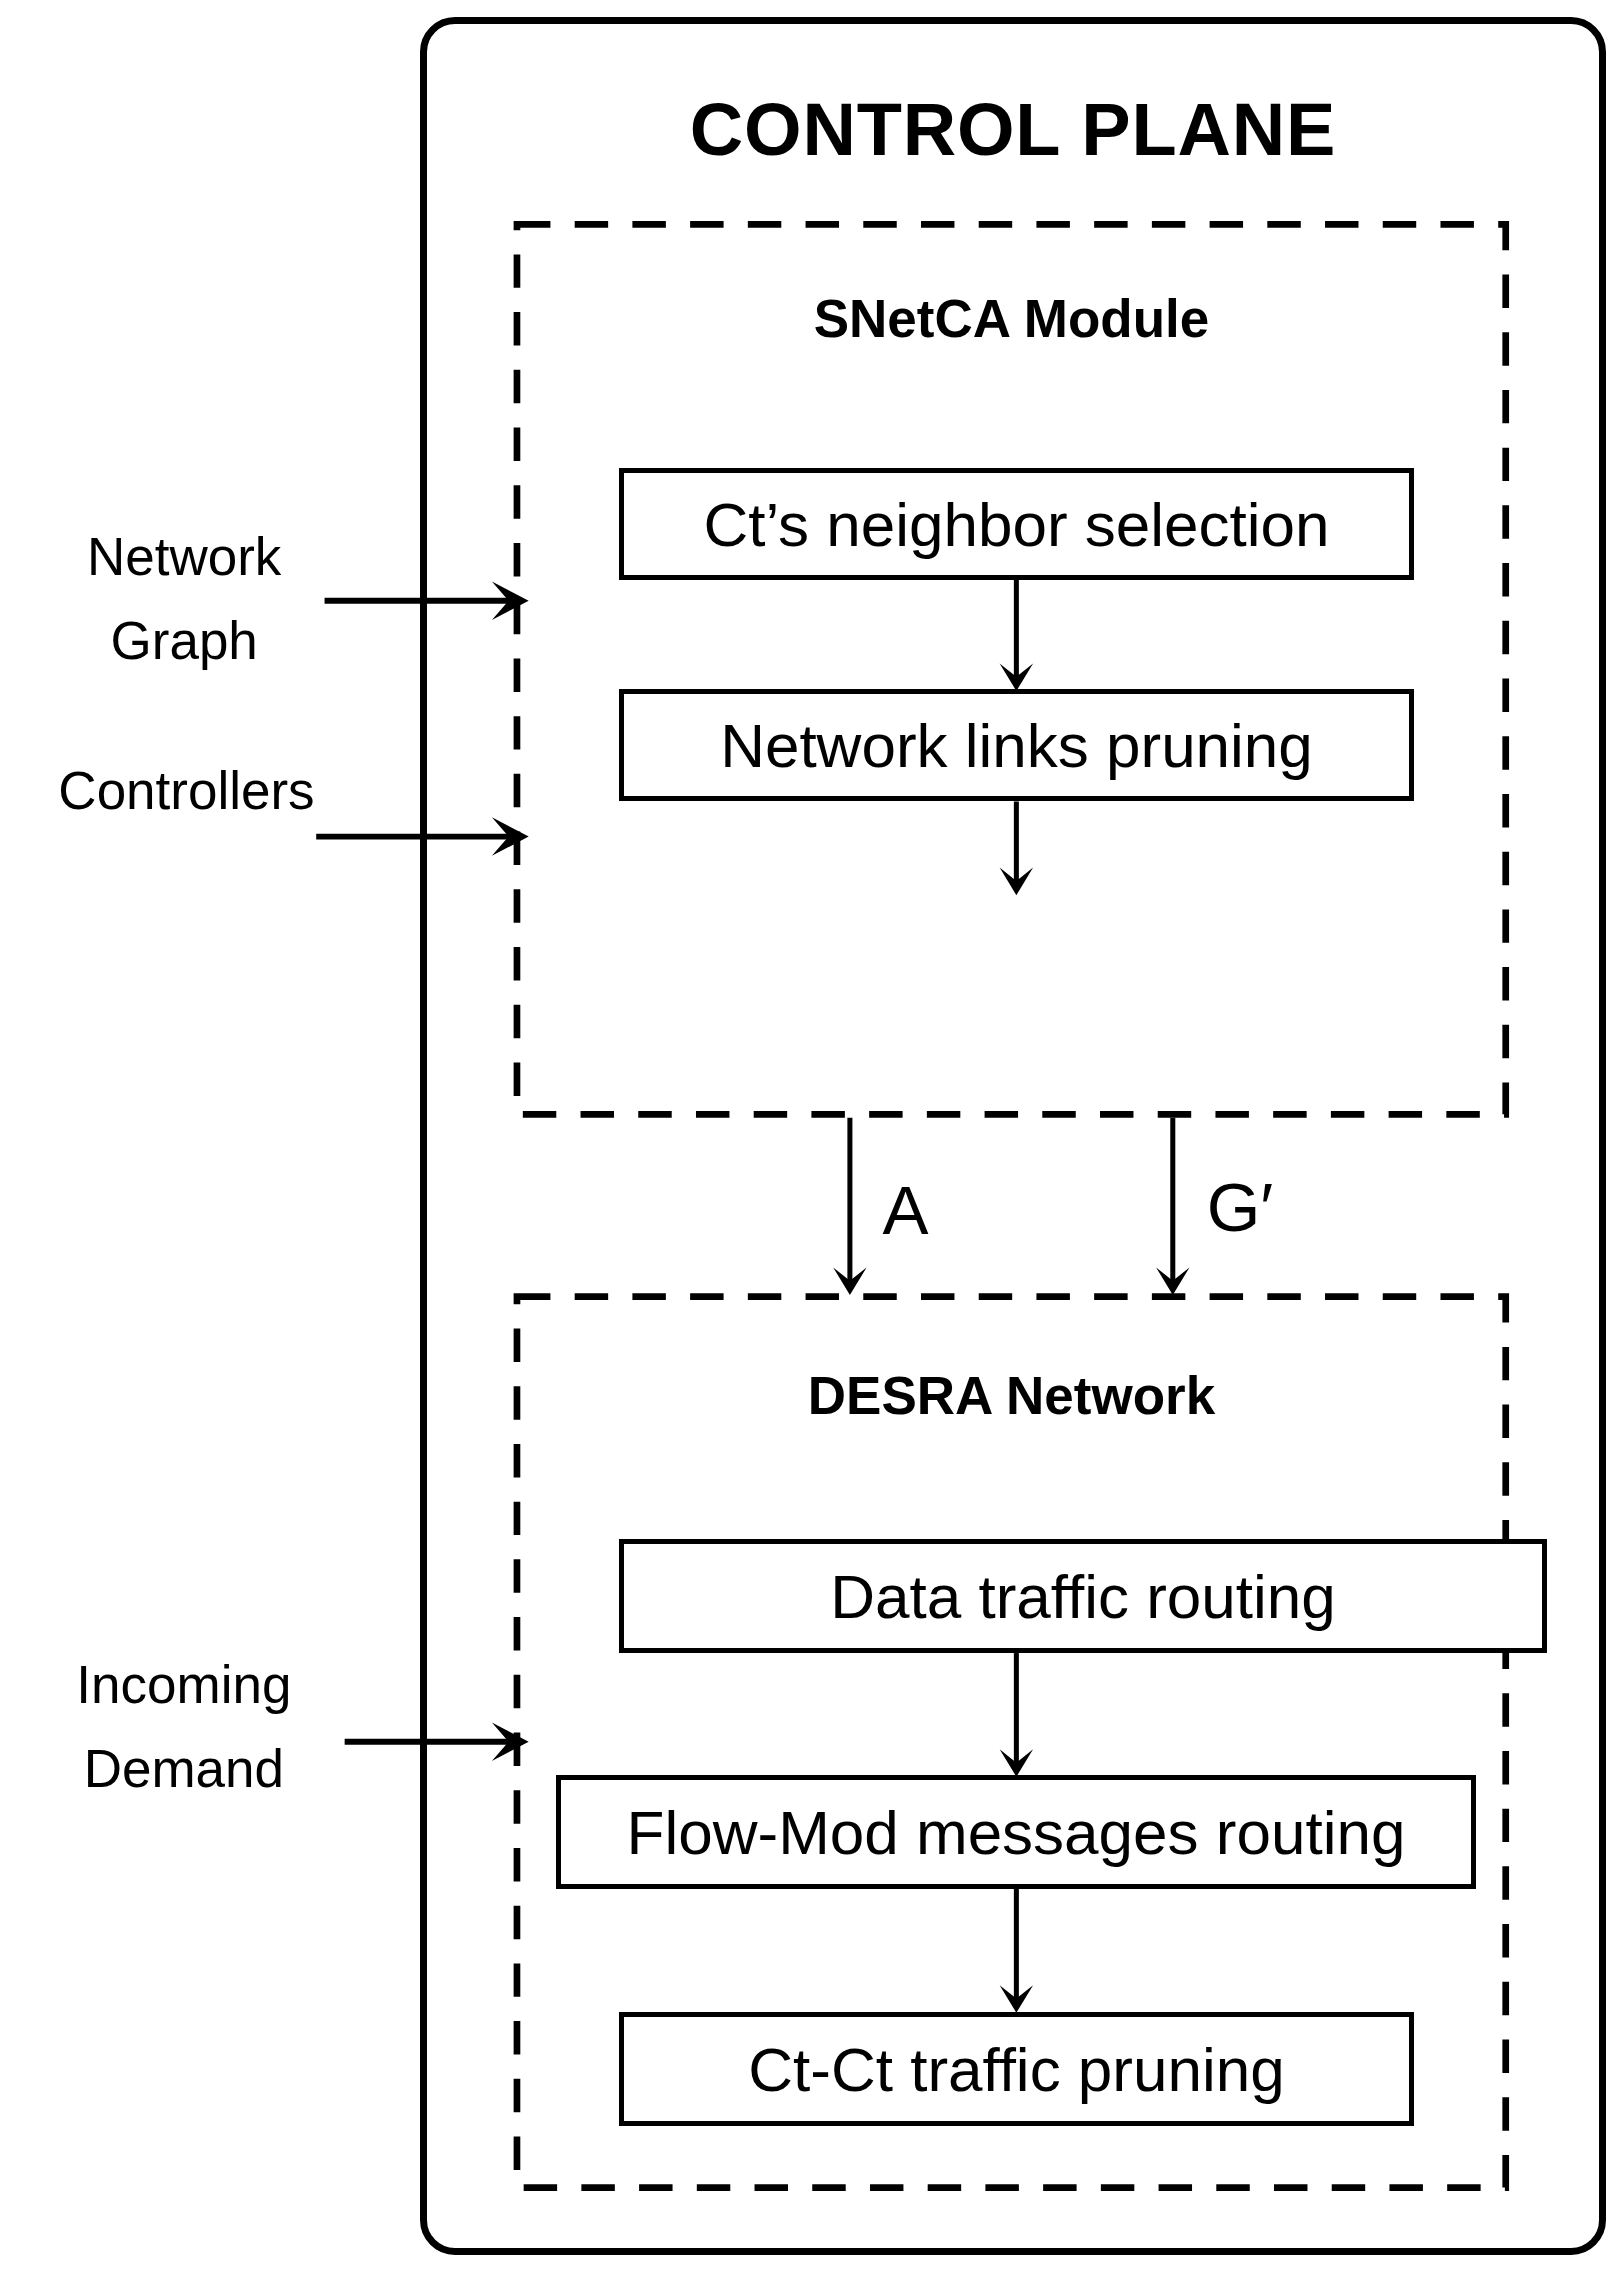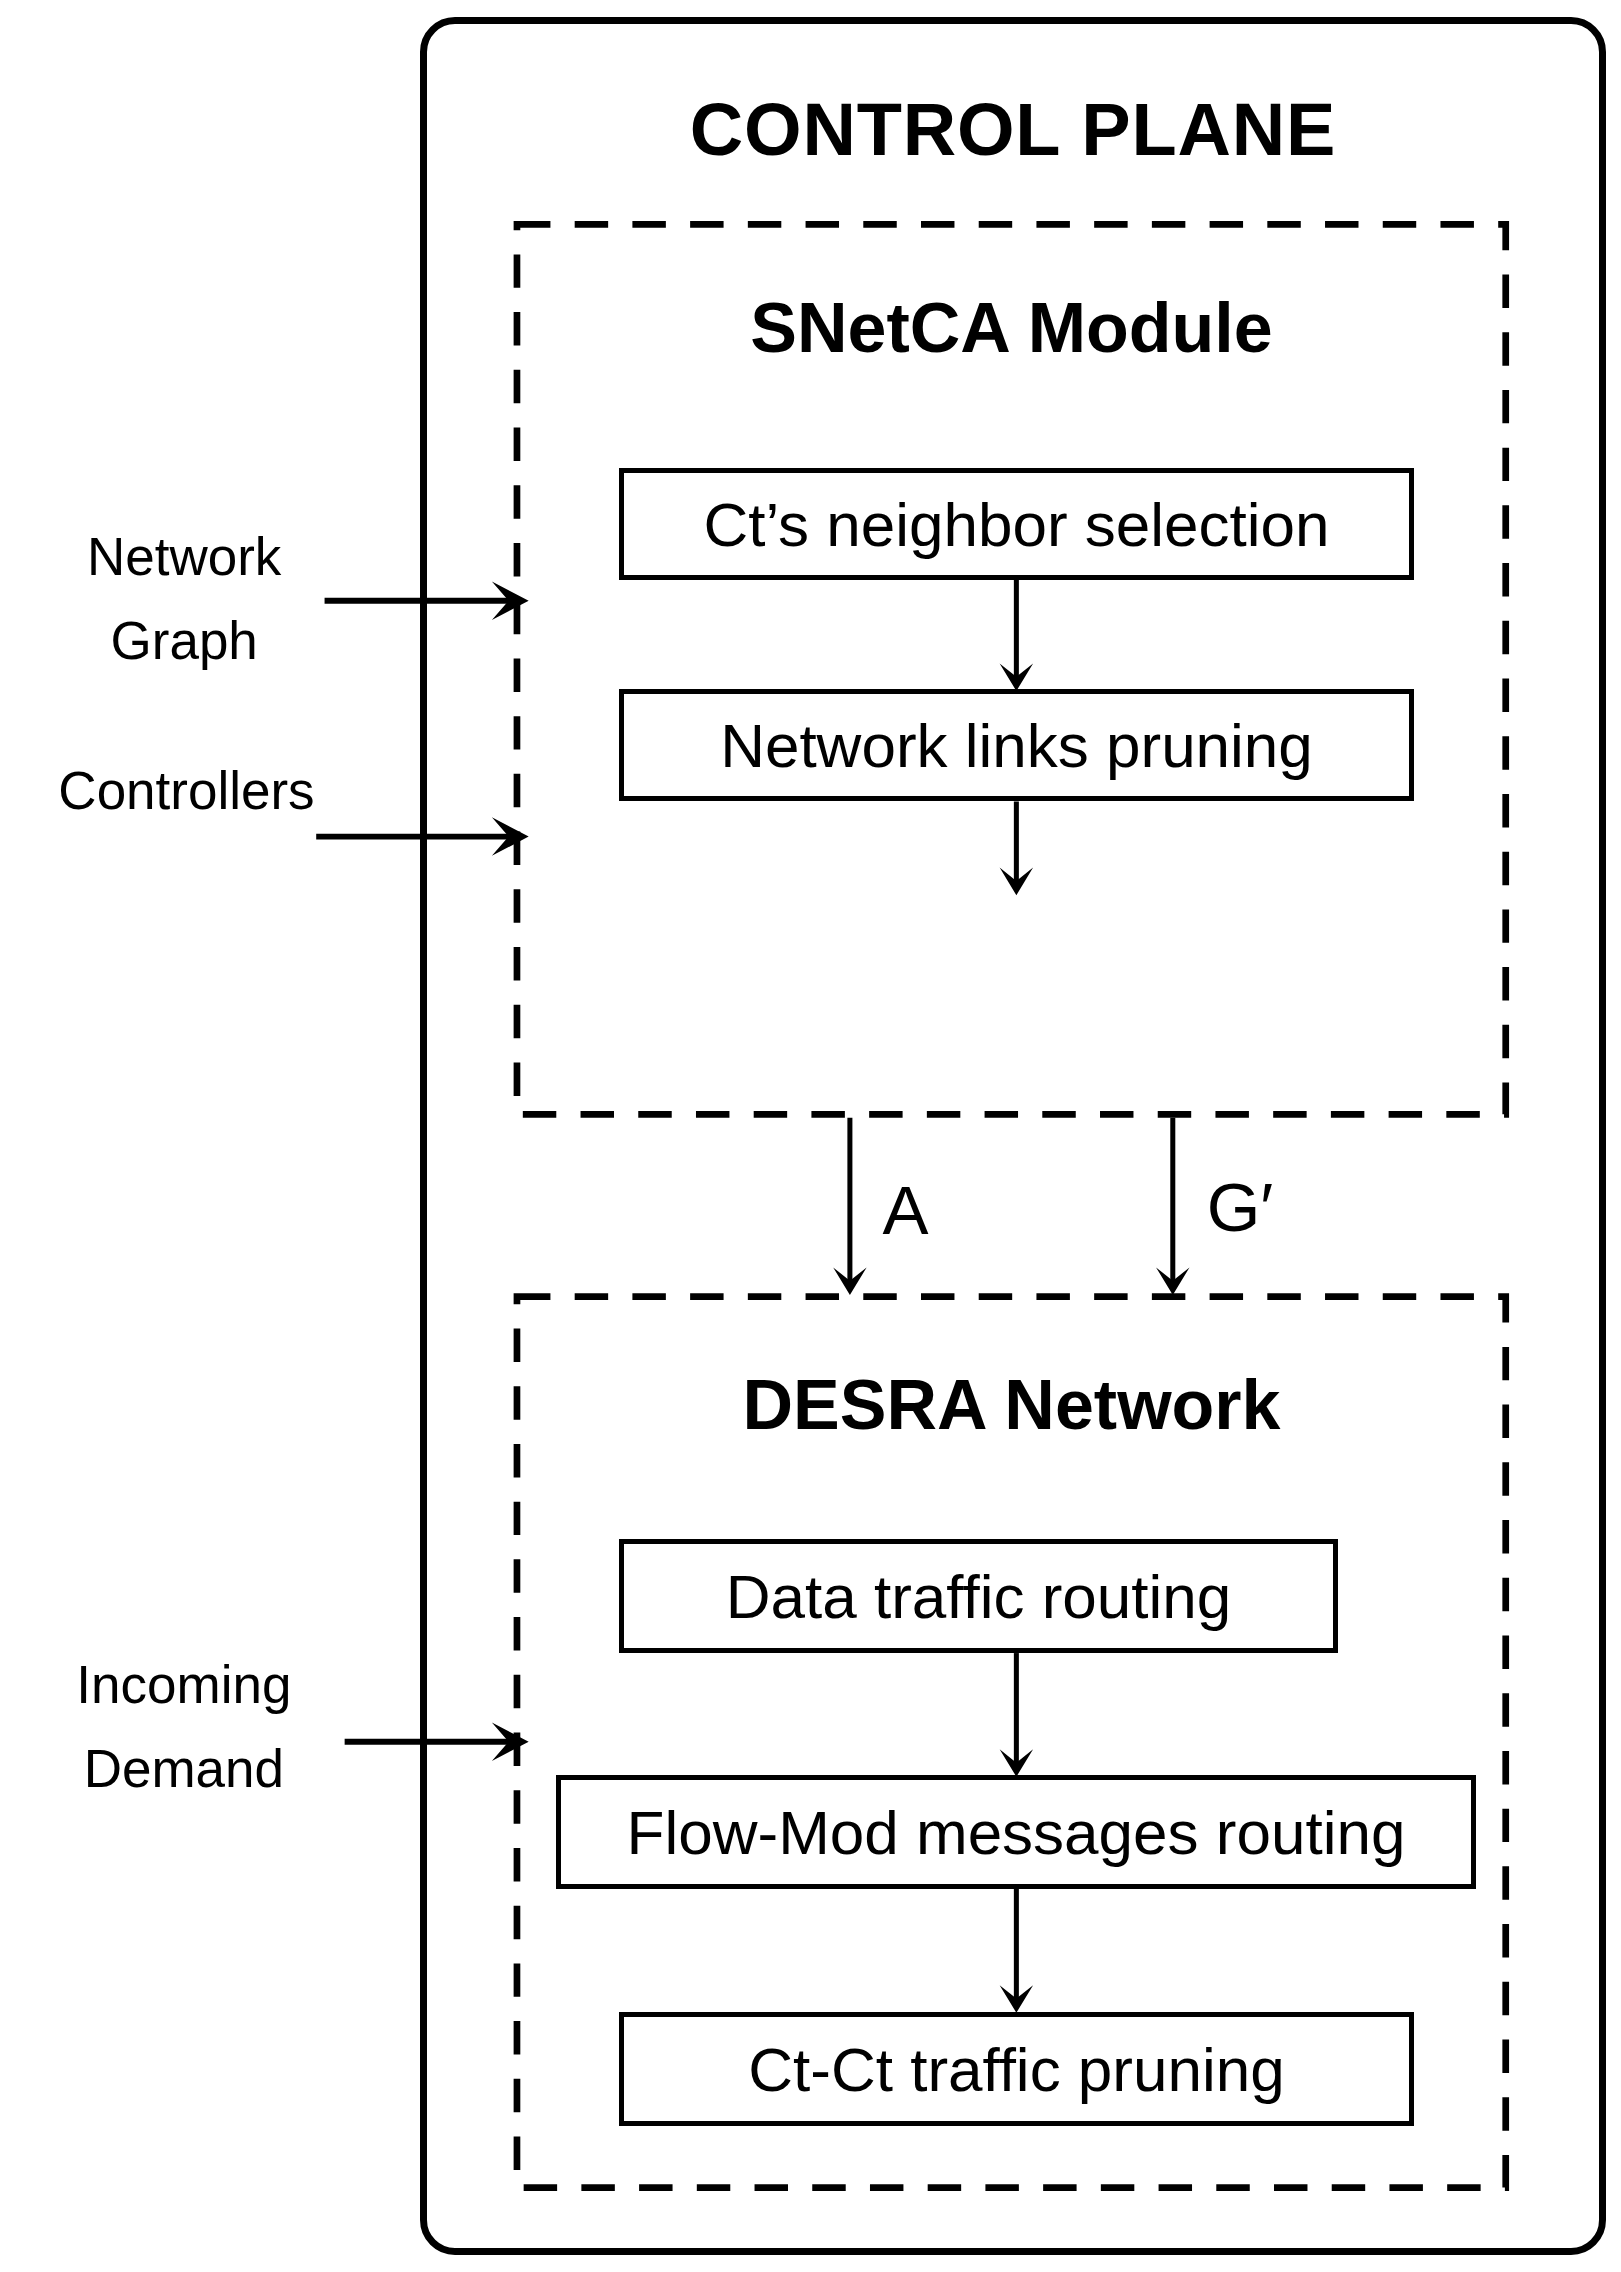--- a/index.html
+++ b/index.html
@@ -41,41 +41,41 @@
     text-align: center;
     font-size: 74px;
     font-weight: bold;
     letter-spacing: 0.8px;
     white-space: nowrap;
   }
   .module-title {
     left: 517px;
     width: 989px;
     text-align: center;
-    font-size: 70px;
+    font-size: 53px;
     font-weight: bold;
     white-space: nowrap;
   }
   #snetca-title { top: 288px; }
   #desra-title  { top: 1365px; }
   .process-box {
     border: 5px solid #000000;
     background: #ffffff;
     box-sizing: border-box;
     display: flex;
     align-items: center;
     justify-content: center;
     font-size: 62px;
     white-space: nowrap;
     text-align: center;
   }
   #box-1 { left: 619px; top: 468px;  width: 795px;  height: 112px; }
   #box-2 { left: 619px; top: 689px;  width: 795px;  height: 112px; }
   #box-3 { left: 619px; top: 893px; width: 795px;  height: 112px; }
-  #box-4 { left: 619px; top: 1539px; width: 719px;  height: 114px; }
+  #box-4 { left: 619px; top: 1539px; width: 928px;  height: 114px; }
   #box-5 { left: 556px; top: 1775px; width: 920px; height: 114px; }
   #box-6 { left: 619px; top: 2012px; width: 795px;  height: 114px; }
   .input-label {
     text-align: center;
     font-size: 53px;
     line-height: 84px;
     white-space: nowrap;
   }
   #input-network-graph        { left: 16.7px; top: 515px;  width: 335px; }
   #input-controllers-placement{ left: 0px;  top: 749px;  width: 373px; }

